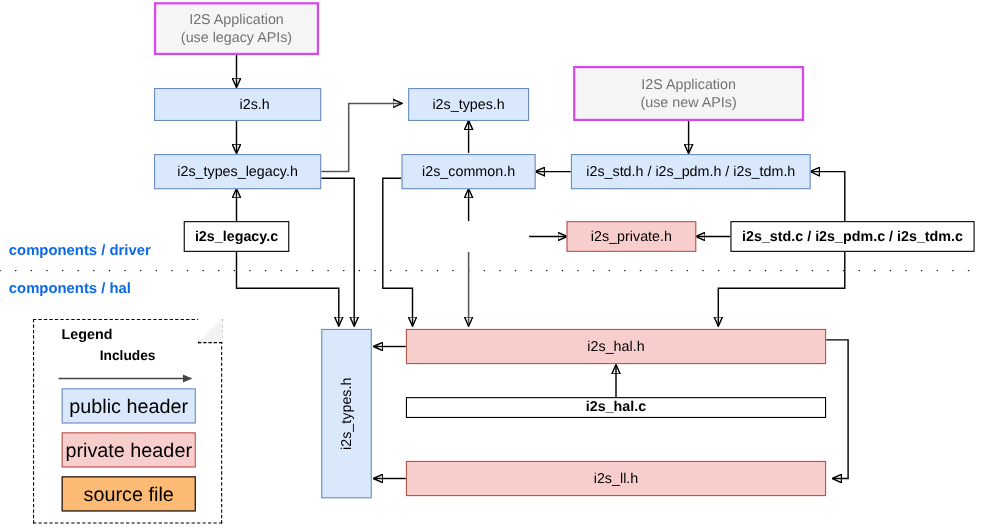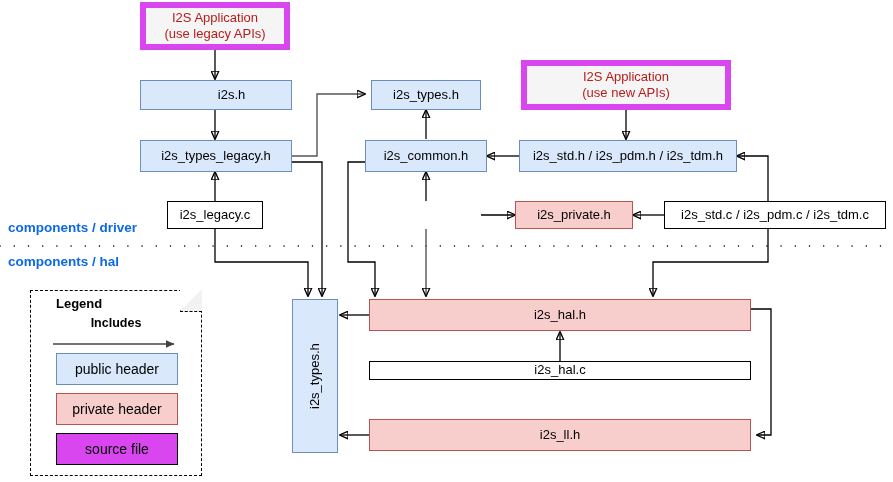--- a/index.html
+++ b/index.html
@@ -22,35 +22,36 @@
     align-items:center;
     justify-content:center;
     text-align:center;
     font-size:13px;
     line-height:1.25;
     color:#000000;
     z-index:3;
   }
   .node.app{
     background:#f5f5f5;
-    border:6px solid #d946ef;
-    color:#b91c1c;
+    border:2px solid #d946ef;
+    color:#737373;
     white-space:pre-line;
   }
   .node.pub{
     background:#dae8fc;
     border:1px solid #6c8ebf;
   }
   .node.priv{
     background:#f8cecc;
     border:1px solid #b85450;
   }
   .node.src{
     background:#ffffff;
     border:1px solid #000000;
+    font-weight:bold;
   }
   .node.vertical span{
     display:block;
     transform:rotate(-90deg);
     white-space:nowrap;
   }
   .zone-label{
     position:absolute;
     font-size:13.5px;
     font-weight:bold;
@@ -116,25 +117,25 @@
     position:absolute;
     left:22px;top:48px;
     width:130px;height:10px;
   }
   .legend-swatch{
     position:absolute;
     left:25px;
     width:122px;height:32px;
     box-sizing:border-box;
     display:flex;align-items:center;justify-content:center;
-    font-size:14px;color:#000;
+    font-size:18px;color:#000;
   }
   .legend-swatch.pub{background:#dae8fc;border:1.4px solid #6c8ebf;top:62px;}
   .legend-swatch.priv{background:#f8cecc;border:1.4px solid #b85450;top:102px;}
-  .legend-swatch.src{background:#d946ef;border:1.4px solid #000000;top:142px;}
+  .legend-swatch.src{background:#fdba74;border:1.4px solid #000000;top:142px;}
 </style>
 </head>
 <body>
 
 <div id="canvas">
 
   <svg class="wires" viewBox="0 0 893 482">
     <defs>
       <marker id="ah" markerWidth="9" markerHeight="9" refX="8" refY="4.5" orient="auto" markerUnits="userSpaceOnUse">
         <path d="M0,0.7 L8.6,4.5 L0,8.3 z" fill="#000" stroke="none"></path>

